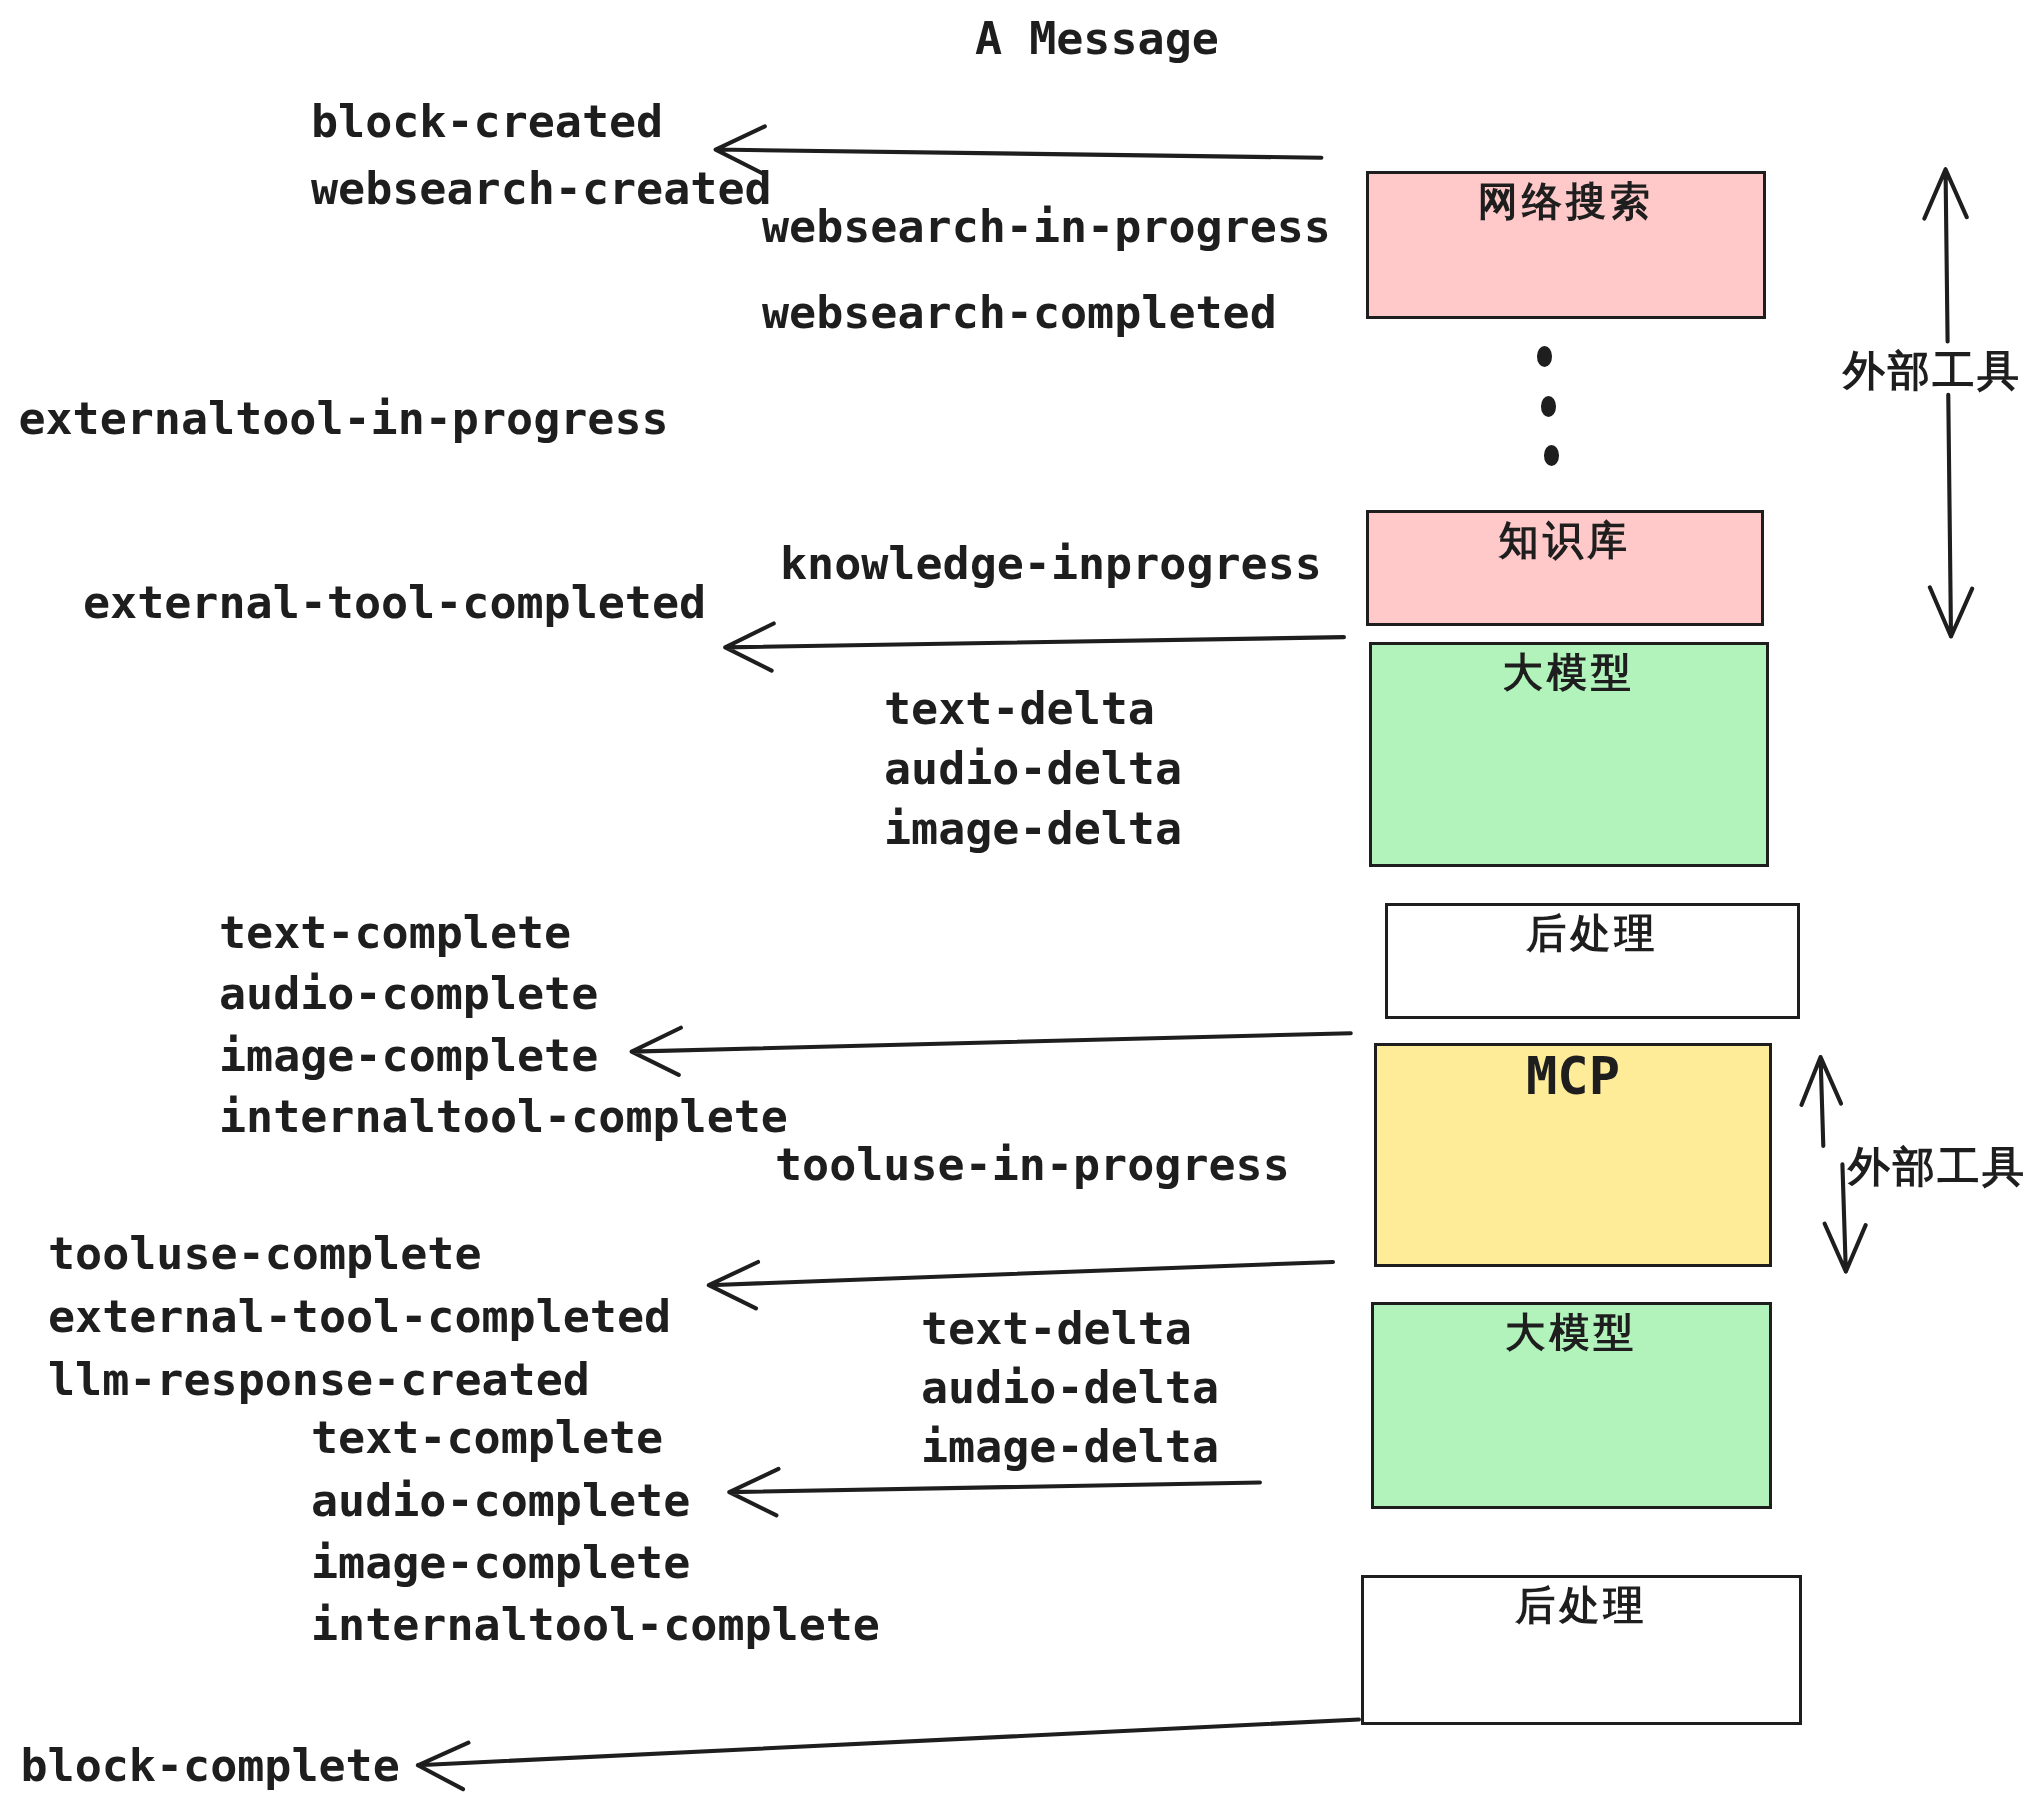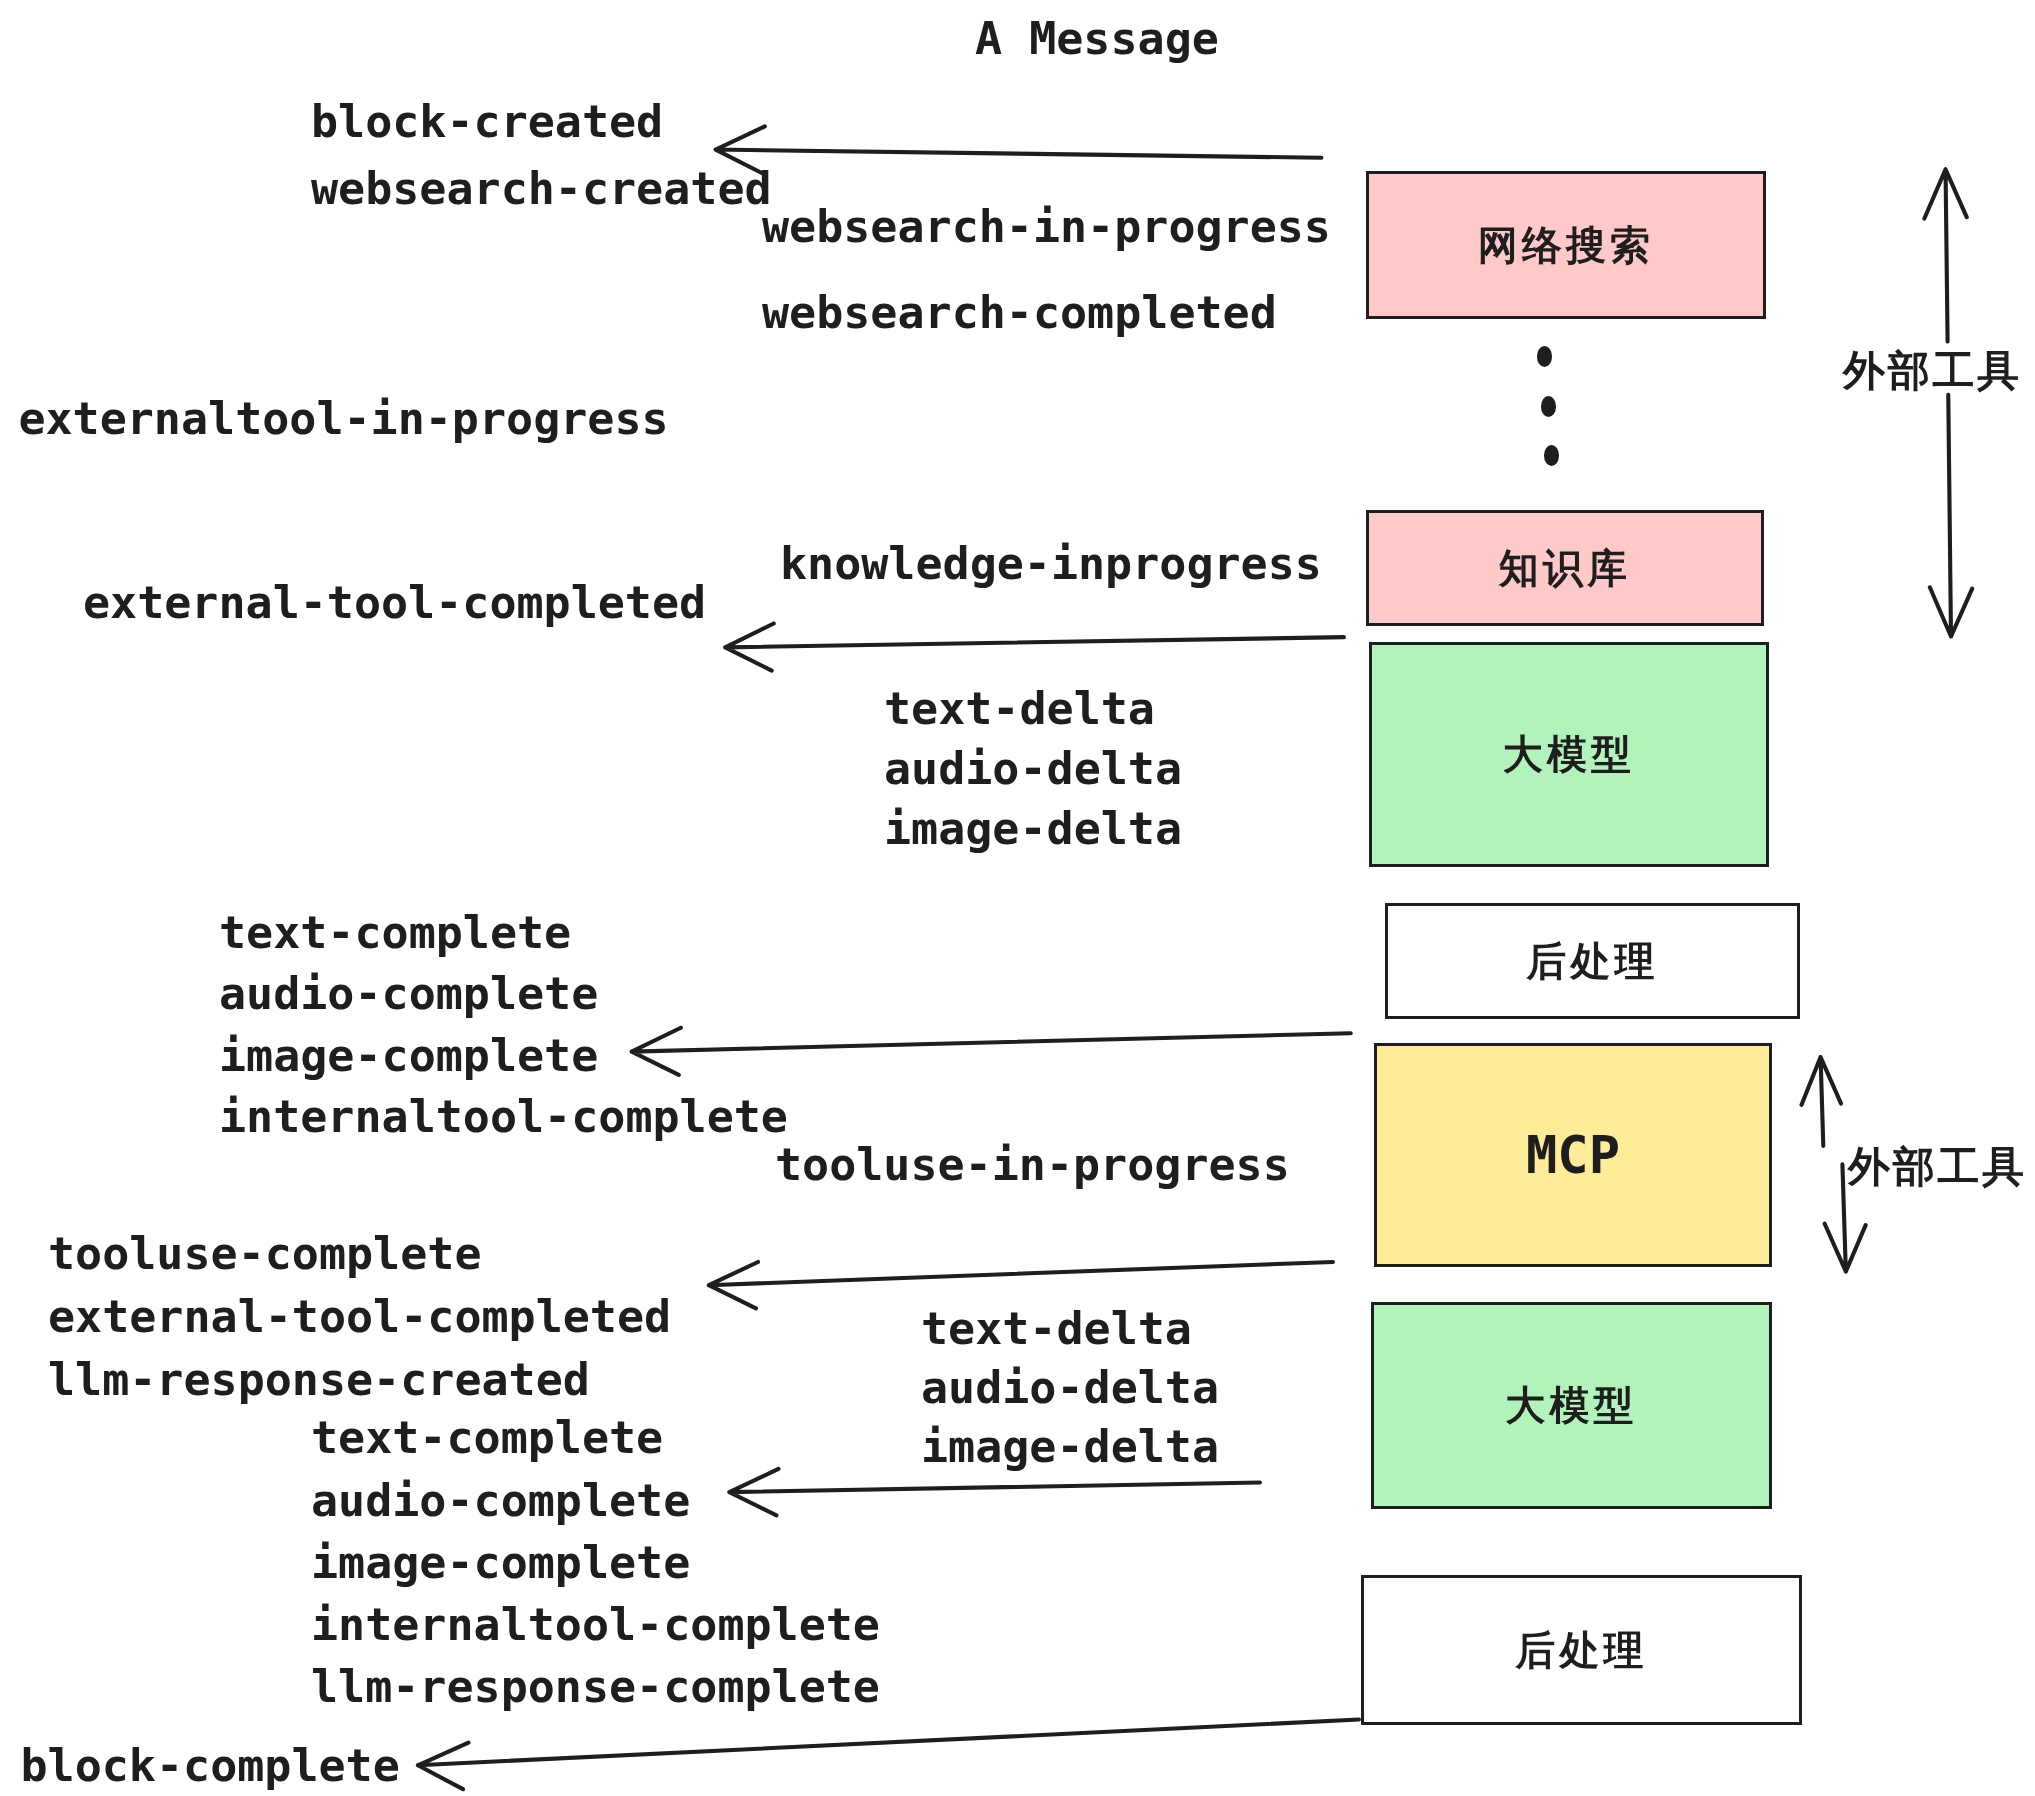--- a/index.html
+++ b/index.html
@@ -10,21 +10,21 @@
   .ev{
     position:absolute;font-family:"DejaVu Sans Mono",monospace;font-weight:bold;
     font-size:45px;color:var(--ink);white-space:nowrap;line-height:1.15;
   }
   .title{
     position:absolute;font-family:"DejaVu Sans Mono",monospace;font-weight:bold;
     font-size:45px;color:var(--ink);white-space:nowrap;
   }
   .box{
     position:absolute;border:3.4px solid var(--ink);box-sizing:border-box;
-    display:flex;align-items:center;justify-content:center;
+    display:flex;align-items:flex-start;justify-content:center;
   }
   .box.pink{background:var(--pink);}
   .box.green{background:var(--green);}
   .box.yellow{background:var(--yellow);}
   .box.white{background:var(--paper);}
   .cn{
     font-family:"Liberation Sans",sans-serif;font-weight:600;font-size:40px;color:var(--ink);
     letter-spacing:4.1px;white-space:nowrap;
   }
   .mono-label{
@@ -127,18 +127,17 @@
   <div class="ev" style="left:48px;top:1354px;">llm-response-created</div>
 
   <div class="ev" style="left:921px;top:1303px;">text-delta</div>
   <div class="ev" style="left:921px;top:1362px;">audio-delta</div>
   <div class="ev" style="left:921px;top:1421px;">image-delta</div>
 
   <div class="ev" style="left:311px;top:1412px;">text-complete</div>
   <div class="ev" style="left:311px;top:1475px;">audio-complete</div>
   <div class="ev" style="left:311px;top:1537px;">image-complete</div>
   <div class="ev" style="left:311px;top:1599px;">internaltool-complete</div>
-  <div class="ev" style="left:311px;top:1661px;">llm-response-complete</div>
 
   <div class="ev" style="left:20.5px;top:1740px;">block-complete</div>
 
 </div>
 
 
 </body></html>

